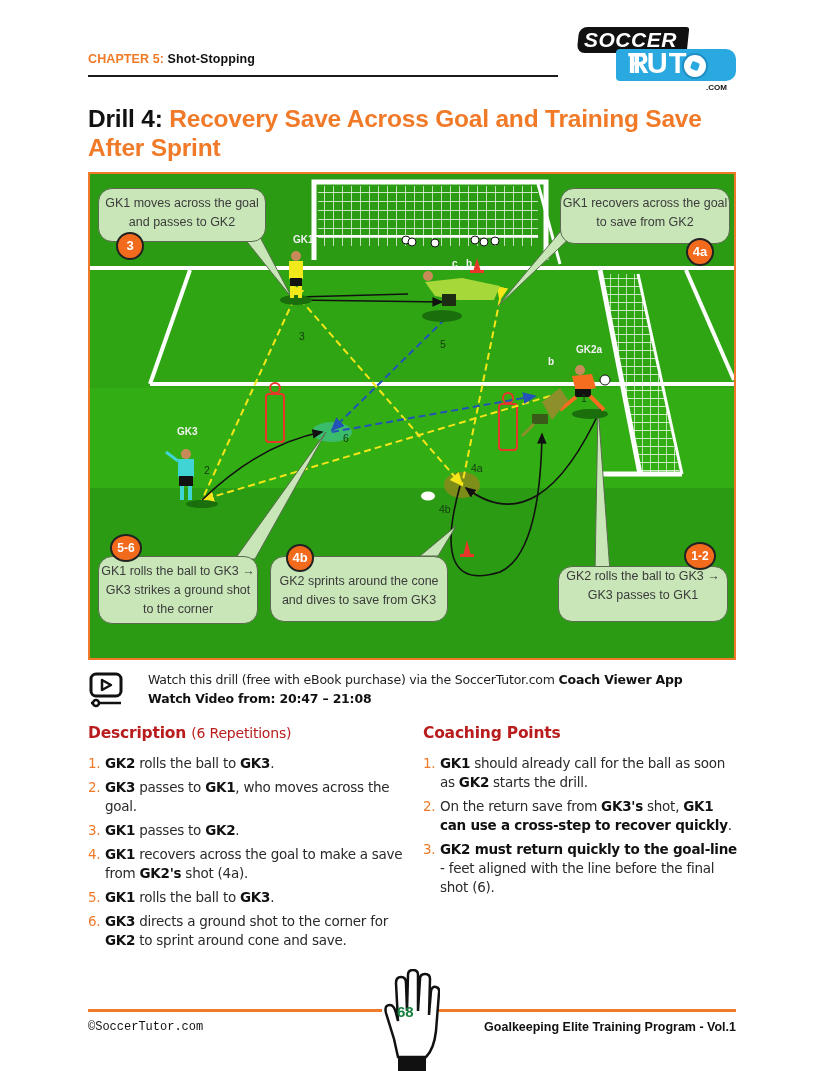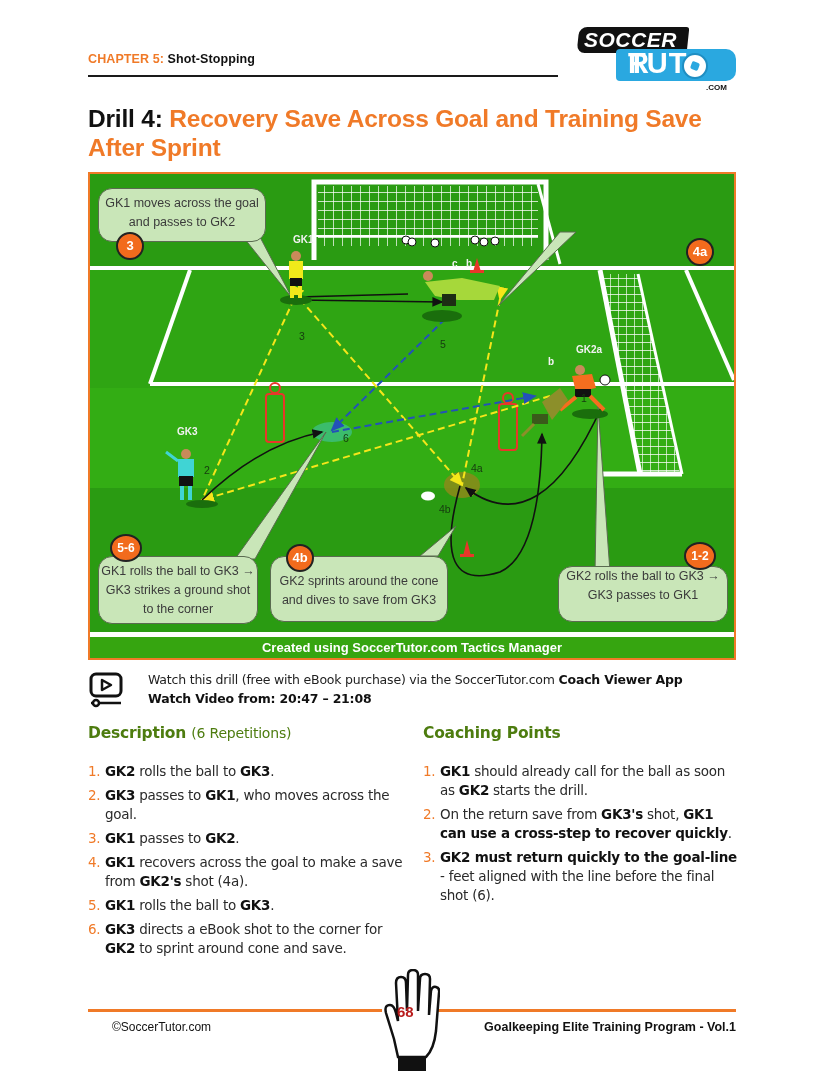--- a/index.html
+++ b/index.html
@@ -37,34 +37,34 @@
 
   
   .video-icon { position: absolute; left: 89px; top: 672px; width: 34px; height: 36px; }
   .video-text { position: absolute; left: 148px; top: 670px; font-family: "DejaVu Sans", sans-serif; font-size: 12.5px; line-height: 19px; color: #222; letter-spacing: -0.2px; }
   .video-text b { font-weight: bold; color: #111; }
 
   
   .col { position: absolute; top: 724px; }
   .col.left { left: 88px; width: 320px; }
   .col.right { left: 423px; width: 320px; }
-  .col h2 { font-family: "DejaVu Sans", sans-serif; font-weight: bold; font-size: 15.5px; color: #4d7c0f; margin-bottom: 20px; letter-spacing: -0.2px; }
+  .col h2 { font-family: "DejaVu Sans", sans-serif; font-weight: bold; font-size: 15.5px; color: #b91c1c; margin-bottom: 12px; letter-spacing: -0.2px; }
   .col h2 .sub { font-weight: normal; font-size: 14px; }
   .col ol { list-style: none; }
   .col li { position: relative; padding-left: 17px; font-family: "DejaVu Sans", sans-serif; font-size: 13.5px; line-height: 19px; color: #2a2a2a; margin-bottom: 5px; letter-spacing: -0.25px; }
   .col li .n { position: absolute; left: 0; top: 0; color: #f07a28; }
   .col li b { color: #111; }
 
   
   .footer-rule { position: absolute; top: 1009px; height: 3px; background: #f07a28; }
   .footer-rule.l { left: 88px; width: 294px; }
   .footer-rule.r { left: 432px; width: 304px; }
   .glove { position: absolute; left: 380px; top: 969px; width: 60px; height: 102px; }
-  .page-num { position: absolute; left: 397px; top: 1003px; font-family: "Liberation Sans", sans-serif; font-weight: bold; font-size: 15px; color: #b91c1c; }
-  .copyright { position: absolute; left: 88px; top: 1020px; font-family: Liberation Sans, sans-serif; font-size: 12px; color: #111; margin-left: 24px; }
+  .page-num { position: absolute; left: 397px; top: 1003px; font-family: "Liberation Sans", sans-serif; font-weight: bold; font-size: 15px; color: #15803d; }
+  .copyright { position: absolute; left: 88px; top: 1020px; font-family: Liberation Mono, monospace; font-size: 12px; color: #111; }
   .book { position: absolute; right: 87px; top: 1020px; font-family: "Liberation Sans", sans-serif; font-weight: bold; font-size: 12.5px; color: #111; }
 </style>
 </head>
 <body>
 
 <div class="chapter">
   <span class="num">CHAPTER 5:</span>
   <span class="name">Shot-Stopping</span>
 </div>
 <div class="header-rule"></div>
@@ -234,38 +234,40 @@
   <div class="nlabel" style="left:381px;top:288px;">4a</div>
   <div class="nlabel" style="left:349px;top:329px;">4b</div>
   <div class="nlabel" style="left:350px;top:164px;">5</div>
   <div class="nlabel" style="left:253px;top:258px;">6</div>
 
   <div class="bubble" style="left:8px;top:14px;width:168px;height:54px;border-radius:14px;">
     <span>GK1 moves across the goal and passes to GK2</span>
   </div>
   <div class="badge" style="left:26px;top:58px;">3</div>
 
+  <div class="bubble" style="left:470px;top:14px;width:170px;height:56px;">
+    <span>GK1 recovers across the goal to save from GK2</span>
+  </div>
   <div class="badge" style="left:596px;top:64px;">4a</div>
 
   <div class="bubble" style="left:8px;top:382px;width:160px;height:68px;">
     <span>GK1 rolls the ball to GK3 → GK3 strikes a ground shot to the corner</span>
   </div>
   <div class="badge wide" style="left:20px;top:360px;">5-6</div>
 
   <div class="bubble" style="left:180px;top:382px;width:178px;height:66px;padding-top:15px;">
     <span>GK2 sprints around the cone and dives to save from GK3</span>
   </div>
   <div class="badge" style="left:196px;top:370px;">4b</div>
 
   <div class="bubble" style="left:468px;top:392px;width:170px;height:56px;padding-top:0;">
     <span>GK2 rolls the ball to GK3 → GK3 passes to GK1</span>
   </div>
   <div class="badge wide" style="left:594px;top:368px;">1-2</div>
 
-  <div class="credit">Created using SoccerTutor.com Tactics Manager</div>
 </div>
 
 <svg class="video-icon" viewBox="0 0 34 36">
   <rect x="2" y="2" width="30" height="22" rx="5" fill="none" stroke="#111" stroke-width="3"></rect>
   <path d="M13 8 L22 13 L13 18 Z" fill="none" stroke="#111" stroke-width="2.5" stroke-linejoin="round"></path>
   <line x1="2" y1="31" x2="32" y2="31" stroke="#111" stroke-width="2.5"></line>
   <circle cx="7" cy="31" r="3" fill="#fff" stroke="#111" stroke-width="2.5"></circle>
 </svg>
 <div class="video-text">
   <div><span>Watch this drill (free with eBook purchase) via the SoccerTutor.com </span><b>Coach Viewer App</b></div>
@@ -273,21 +275,21 @@
 </div>
 
 <div class="col left">
   <h2><span>Description</span> <span class="sub">(6 Repetitions)</span></h2>
   <ol>
       <li><span class="n">1.</span><b>GK2</b><span> rolls the ball to </span><b>GK3</b><span>.</span></li>
       <li><span class="n">2.</span><b>GK3</b><span> passes to </span><b>GK1</b><span>, who moves across the goal.</span></li>
       <li><span class="n">3.</span><b>GK1</b><span> passes to </span><b>GK2</b><span>.</span></li>
       <li><span class="n">4.</span><b>GK1</b><span> recovers across the goal to make a save from </span><b>GK2's</b><span> shot (4a).</span></li>
       <li><span class="n">5.</span><b>GK1</b><span> rolls the ball to </span><b>GK3</b><span>.</span></li>
-      <li><span class="n">6.</span><b>GK3</b><span> directs a eBook shot to the corner for </span><b>GK2</b><span> to sprint around cone and save.</span></li>
+      <li><span class="n">6.</span><b>GK3</b><span> directs a ground shot to the corner for </span><b>GK2</b><span> to sprint around cone and save.</span></li>
     </ol>
 </div>
 
 <div class="col right">
   <h2>Coaching Points</h2>
   <ol>
       <li><span class="n">1.</span><b>GK1</b><span> should already call for the ball as soon as </span><b>GK2</b><span> starts the drill.</span></li>
       <li><span class="n">2.</span><span>On the return save from </span><b>GK3's</b><span> shot, </span><b>GK1 can use a cross-step to recover quickly</b><span>.</span></li>
       <li><span class="n">3.</span><b>GK2 must return quickly to the goal-line</b><span> -  feet aligned with the line before the final shot (6).</span></li>
     </ol>

